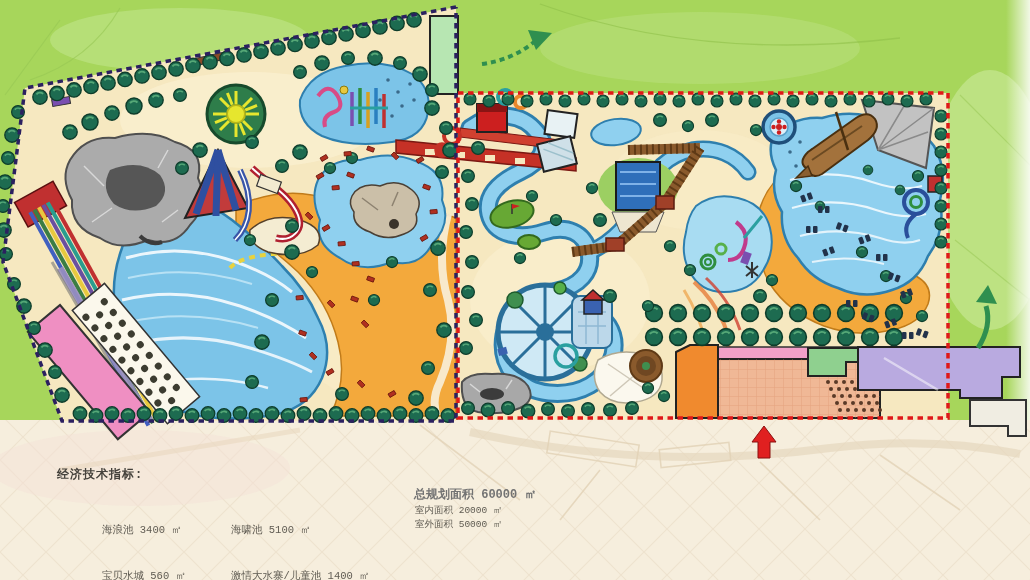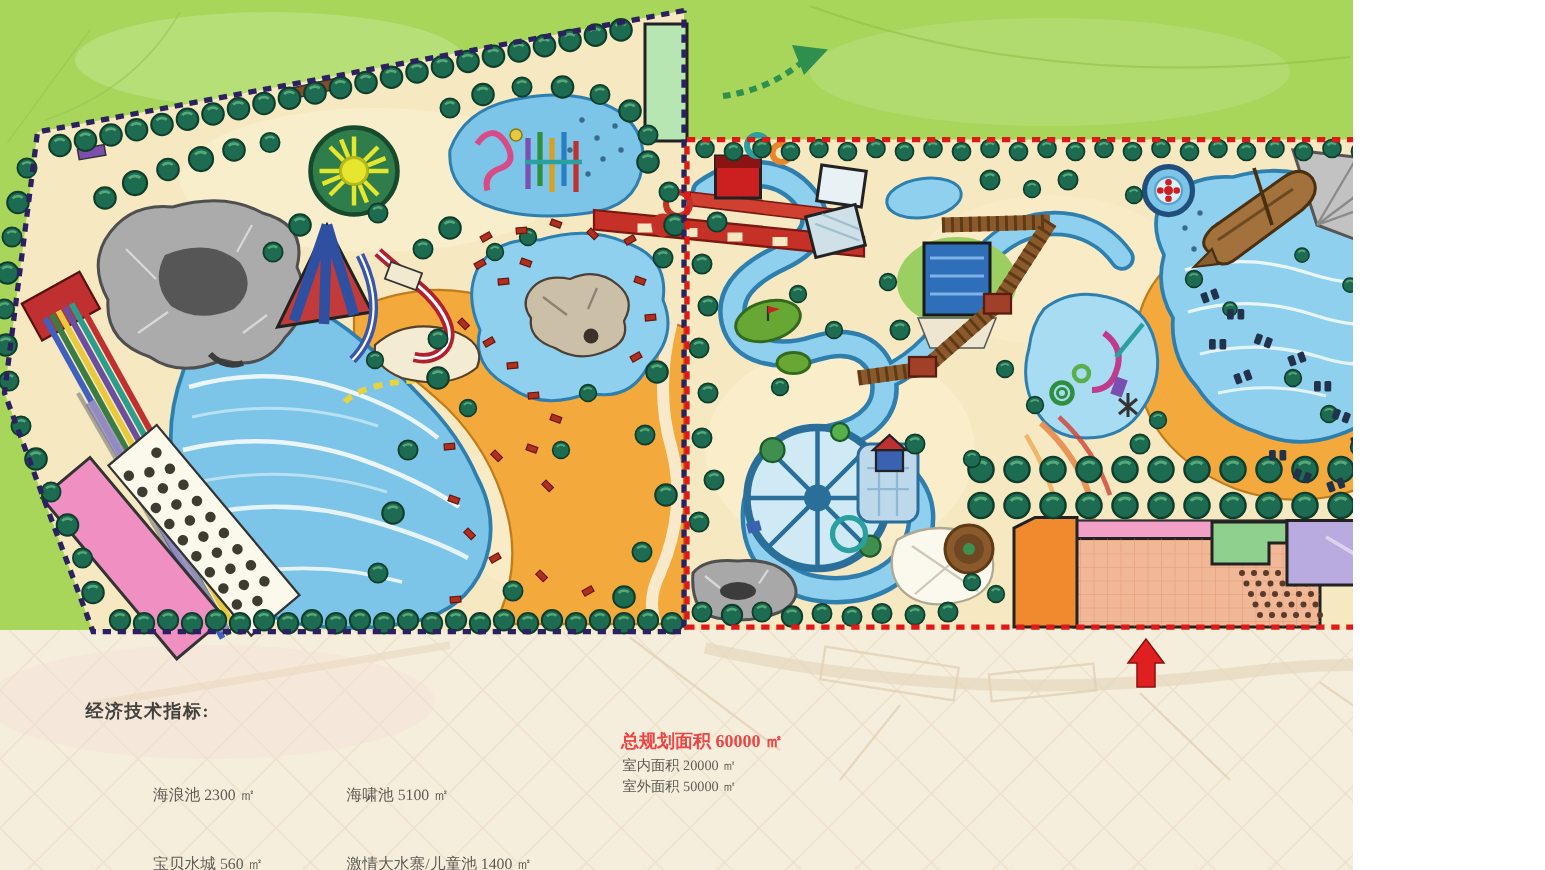--- a/index.html
+++ b/index.html
@@ -1,23 +1,23 @@
 <!DOCTYPE html>
 <html><head>
 <meta charset="utf-8">
 <style>
   html,body{margin:0;padding:0;background:#ffffff;}
-  #stage{position:relative;width:902px;height:580px;overflow:hidden;
-         font-family:Liberation Serif, serif;}
+  #stage{position:relative;width:1030px;height:580px;overflow:hidden;
+         font-family:Liberation Mono, monospace;}
   #plan-svg{position:absolute;left:0;top:0;width:1030px;height:580px;display:block;}
   .legend{position:absolute;color:#5f5b52;}
   #legend-title{left:57px;top:466px;font-size:12px;font-weight:bold;color:#45423c;letter-spacing:1px;}
   #legend-col1{left:102px;top:492px;font-size:10.5px;line-height:15.4px;white-space:pre;}
   #legend-col2{left:231px;top:492px;font-size:10.5px;line-height:15.4px;white-space:pre;}
-  #legend-total{left:414px;top:486px;font-size:12px;font-weight:bold;color:#ef4444;}
+  #legend-total{left:414px;top:486px;font-size:12px;font-weight:bold;color:#737373;}
   #legend-indoor{left:415px;top:504px;font-size:9.5px;}
   #legend-outdoor{left:415px;top:518px;font-size:9.5px;}
 </style>
 </head>
 <body>
 
 <div id="stage">
 
 <svg id="plan-svg" viewBox="0 0 1030 580" xmlns="http://www.w3.org/2000/svg">
   <defs>
@@ -667,21 +667,21 @@
     <path d="M978,348 Q992,326 986,306" stroke="#2f8f4f" stroke-width="5" fill="none"></path>
     <polygon points="976,302 997,304 988,285" fill="#2f8f4f"></polygon>
   </g>
   <g>
     <polygon points="752,442 764,426 776,442 770,442 770,458 758,458 758,442" fill="#e02020" stroke="#8a1010" stroke-width="1"></polygon>
   </g>
 </svg>
 
 <div class="legend" id="legend-title">经济技术指标:</div>
 <div class="legend" id="legend-col1">
-  <div>海浪池 2300 ㎡</div>
+  <div>海浪池 3400 ㎡</div>
   <div>宝贝水城 560 ㎡</div>
   
   
   
 </div>
 <div class="legend" id="legend-col2">
   <div>海啸池 5100 ㎡</div>
   <div>激情大水寨/儿童池 1400 ㎡</div>
 </div>
 <div class="legend" id="legend-total">总规划面积 60000 ㎡</div>

